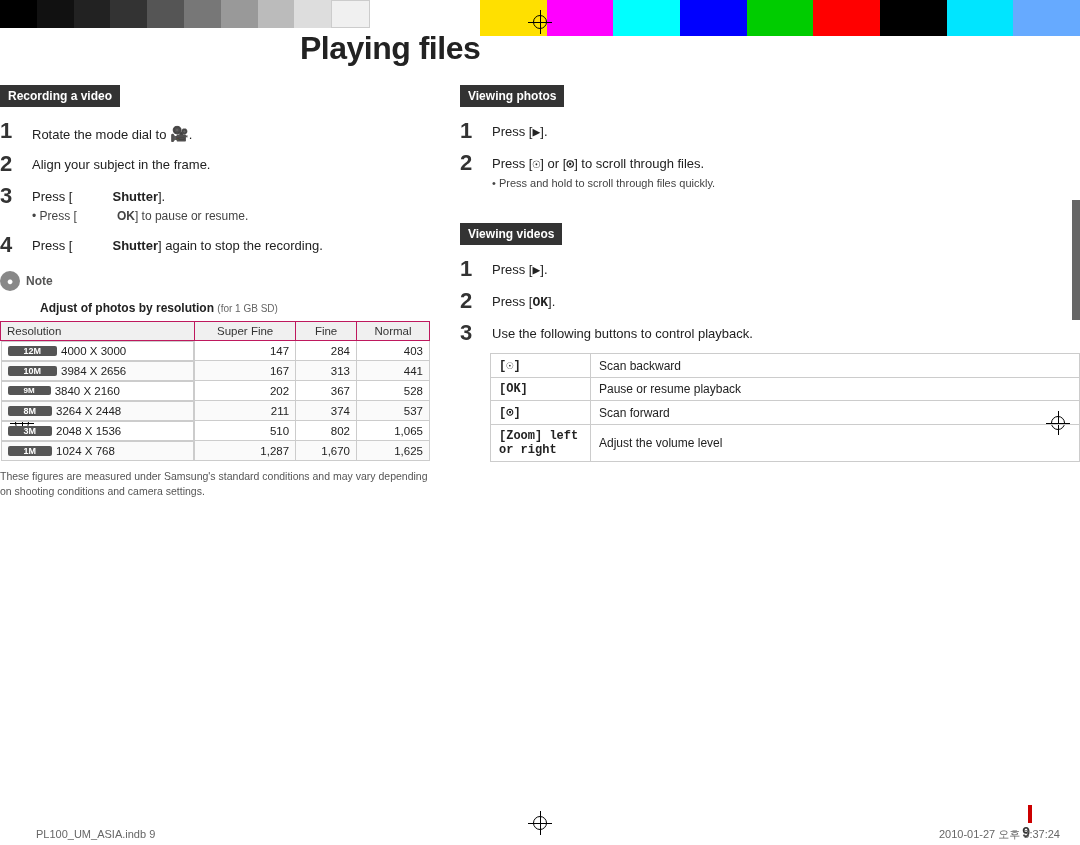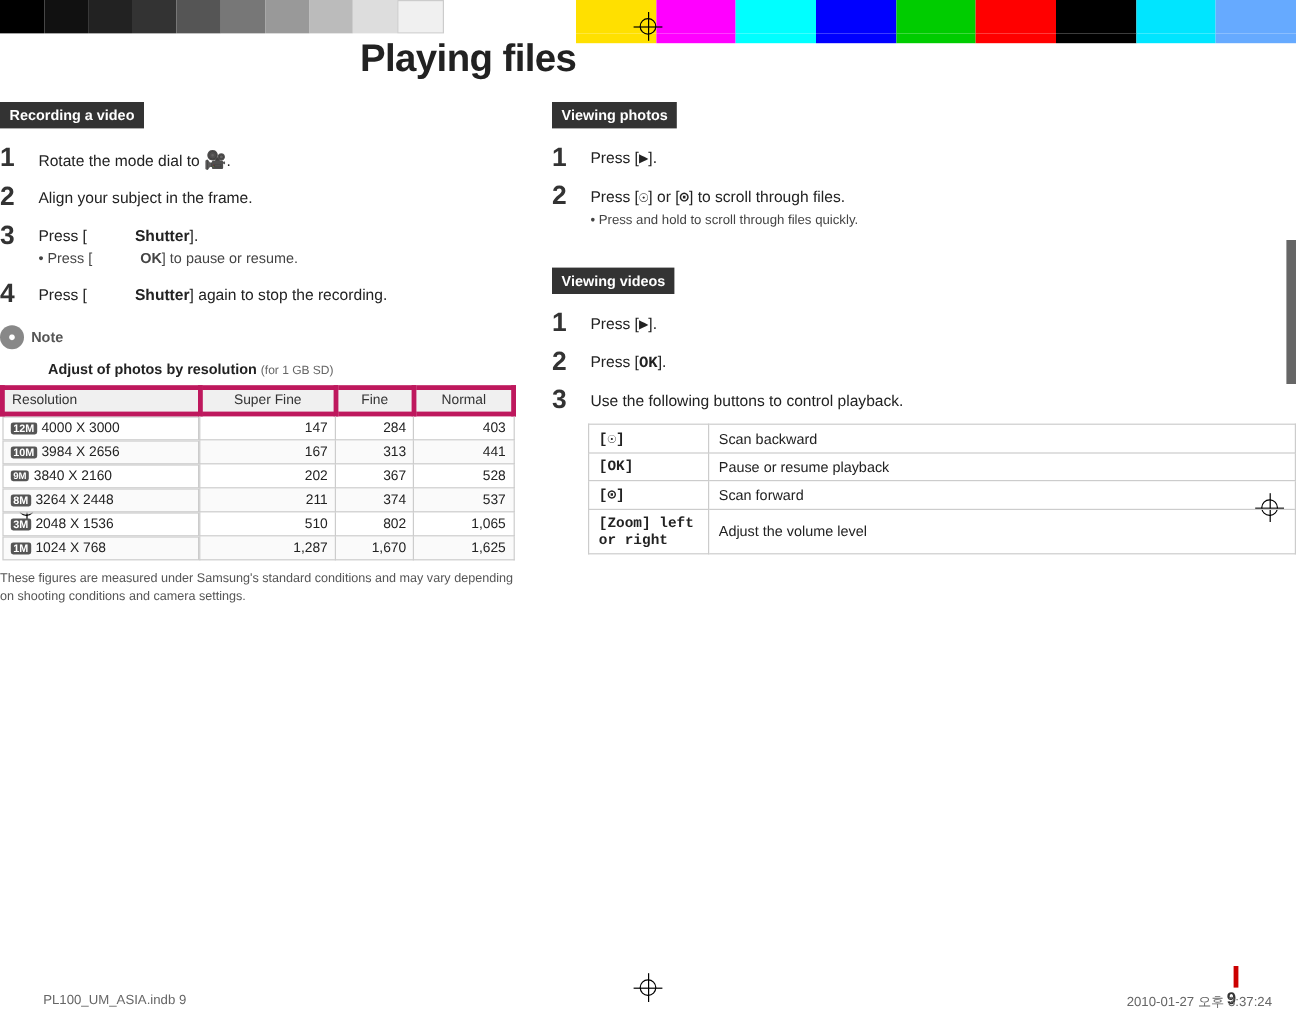--- a/index.html
+++ b/index.html
@@ -187,21 +187,21 @@
     .res-title .bold { font-weight: bold; }
     .res-title .small { font-size: 10px; color: #666; }
 
     table.res-table {
       width: 100%;
       border-collapse: collapse;
       font-size: 11.5px;
     }
     table.res-table th {
       background: #f0f0f0;
-      border: 4px solid #be185d;
+      border: 1px solid #be185d;
       padding: 3px 6px;
       text-align: center;
       font-weight: normal;
       color: #333;
     }
     table.res-table th:first-child {
       text-align: left;
     }
     table.res-table td {
       border: 1px solid #ccc;
@@ -212,21 +212,21 @@
     table.res-table td:first-child {
       text-align: left;
       display: flex;
       align-items: center;
       gap: 4px;
     }
     table.res-table td .res-icon {
       font-size: 9px;
       background: #555;
       color: #fff;
-      padding: 0 2px;
+      padding: 0 16px;
       border-radius: 2px;
       font-weight: bold;
     }
     table.res-table tr:nth-child(even) td {
       background: #fafafa;
     }
 
     .table-note {
       font-size: 10.5px;
       color: #555;

